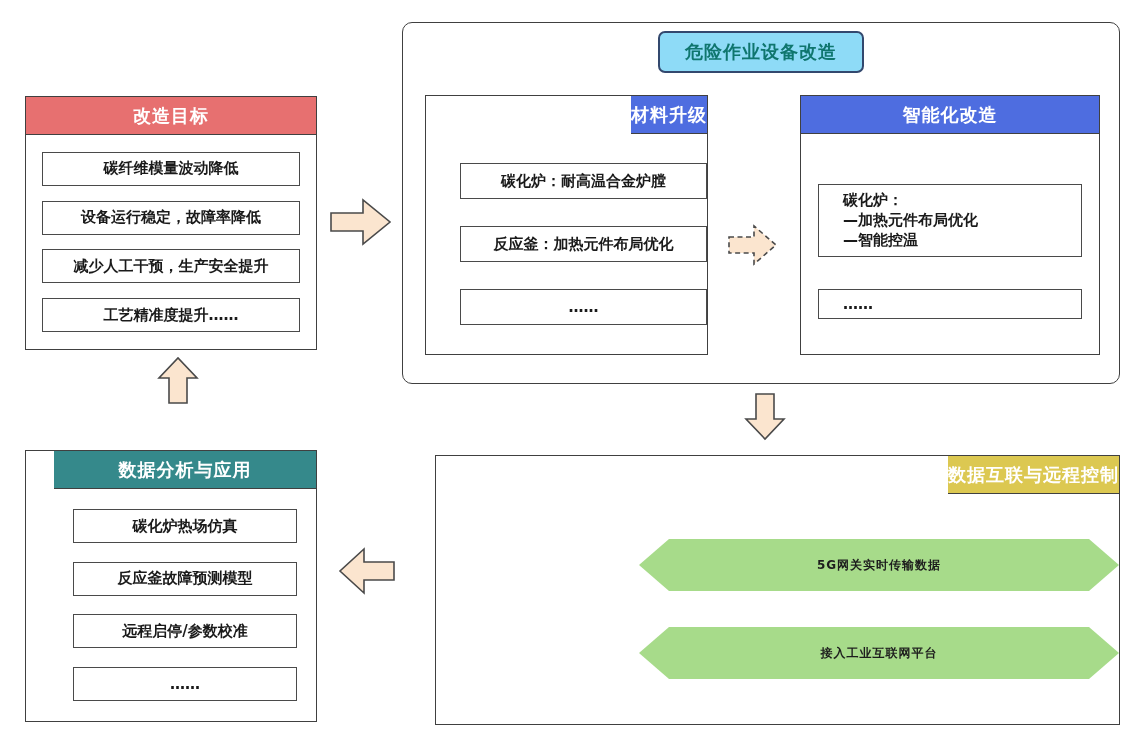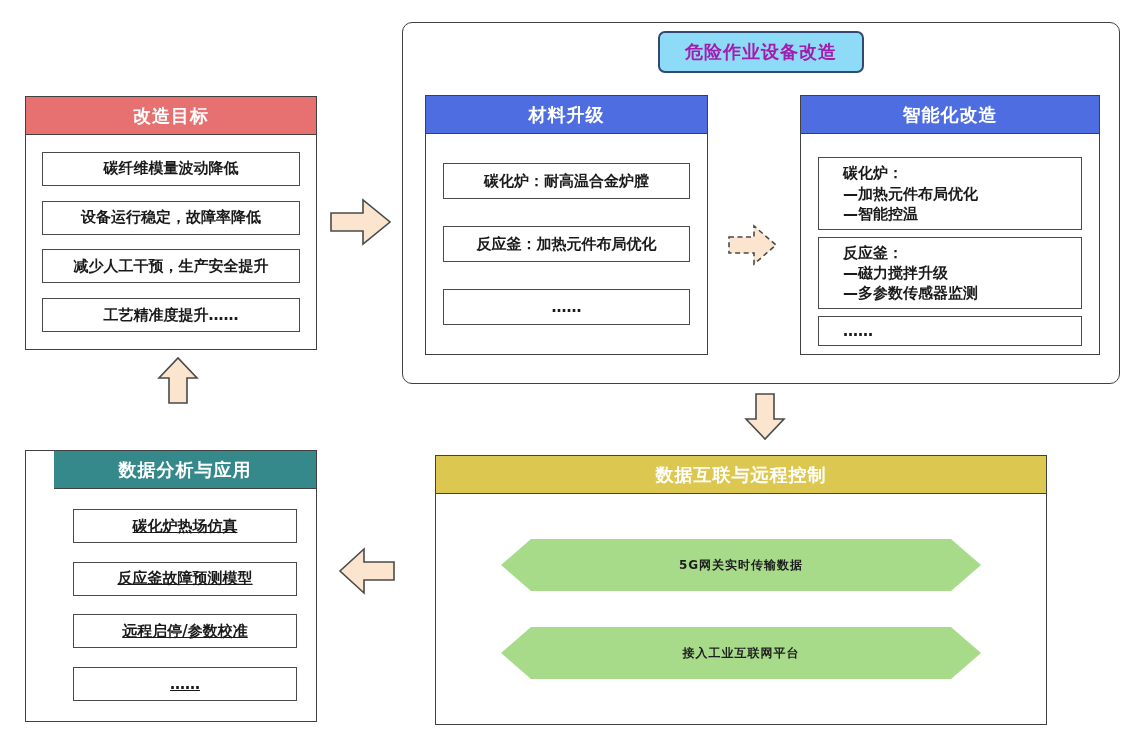--- a/index.html
+++ b/index.html
@@ -69,61 +69,61 @@
     transform: translateX(-50%);
     width: 206px; height: 42px;
     background: #8edbf7;
     border: 2px solid #33486e;
     border-radius: 7px;
     display: flex;
     align-items: center;
     justify-content: center;
     font-weight: bold;
     font-size: 18px;
-    color: #a21caf;
+    color: #0f766e;
     letter-spacing: 1px;
   }
-  .material { left: 425px; top: 95px; width: 283px; height: 260px; }
+  .material { left: 425px; top: 95px; width: 283px; height: 260px; align-items: flex-end; }
   .material .panel-header { background: #4e6de0; }
   .material .item { width: 247px; height: 36px; }
 
   .smart { left: 800px; top: 95px; width: 300px; height: 260px; gap: 15px; }
   .smart .panel-header { background: #4e6de0; }
   .smart .item {
     width: 264px;
     justify-content: flex-start;
     text-align: left;
     white-space: pre-line;
     line-height: 1.35;
     padding: 5px 24px;
   }
   .smart .item.tall { min-height: 66px; }
   .smart .item.small { height: 30px; }
 
   
-  .datalink { left: 435px; top: 455px; width: 612px; height: 270px; }
+  .datalink { left: 435px; top: 455px; width: 685px; height: 270px; align-items: flex-end; }
   .datalink .panel-header { background: #dcc851; }
   .datalink .panel-body { justify-content: center; gap: 36px; }
   .hex {
     width: 480px; height: 52px;
     background: #a7db8a;
     clip-path: polygon(30px 0, calc(100% - 30px) 0, 100% 50%, calc(100% - 30px) 100%, 30px 100%, 0 50%);
     display: flex;
     align-items: center;
     justify-content: center;
     font-weight: bold;
     font-size: 12px;
     color: #1d1d1d;
     letter-spacing: 1px;
   }
 
   
   .analysis { left: 25px; top: 450px; width: 292px; height: 272px; padding-left: 28px; }
   .analysis .panel-header { background: #35898b; }
-  .analysis .item { width: 224px; height: 34px; text-decoration: underline; }
+  .analysis .item { width: 224px; height: 34px; }
 
   .arrow { position: absolute; line-height: 0; }
   .arrow svg polygon { fill: #fbe5cf; stroke: #4a4a4a; stroke-width: 1.6; stroke-linejoin: miter; }
   .arrow.dashed svg polygon { stroke-dasharray: 5 3.5; }
   .arrow-right-main { left: 330px; top: 196px; }
   .arrow-dashed    { left: 728px; top: 222px; }
   .arrow-down      { left: 743px; top: 393px; }
   .arrow-left      { left: 338px; top: 545px; }
   .arrow-up        { left: 156px; top: 356px; }
 </style>
@@ -154,23 +154,20 @@
       <div class="item">……</div>
     </div>
   </div>
 
   <div class="panel smart">
     <div class="panel-header">智能化改造</div>
     <div class="panel-body">
       <div class="item tall">碳化炉：
 —加热元件布局优化
 —智能控温</div>
-      <div class="item tall">反应釜：
-—磁力搅拌升级
-—多参数传感器监测</div>
       <div class="item small">……</div>
     </div>
   </div>
 
   <div class="panel datalink">
     <div class="panel-header">数据互联与远程控制</div>
     <div class="panel-body">
       <div class="hex">5G网关实时传输数据</div>
       <div class="hex">接入工业互联网平台</div>
     </div>

